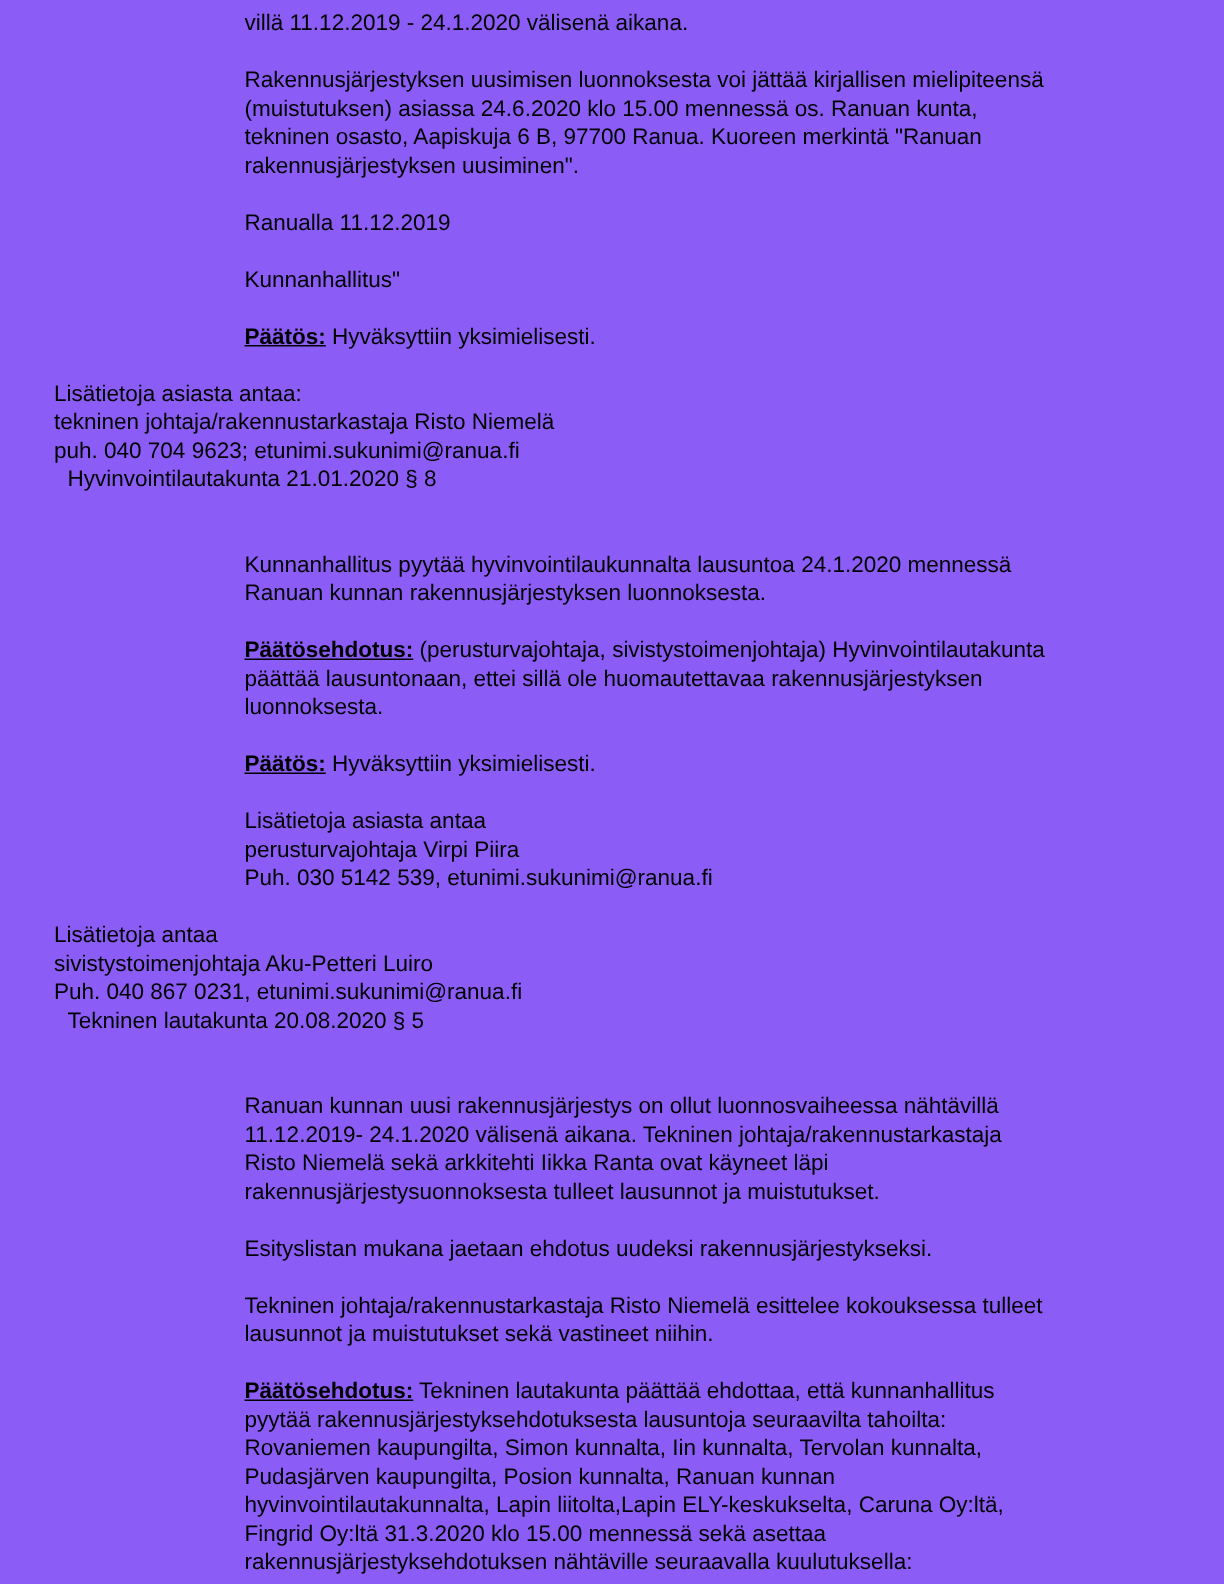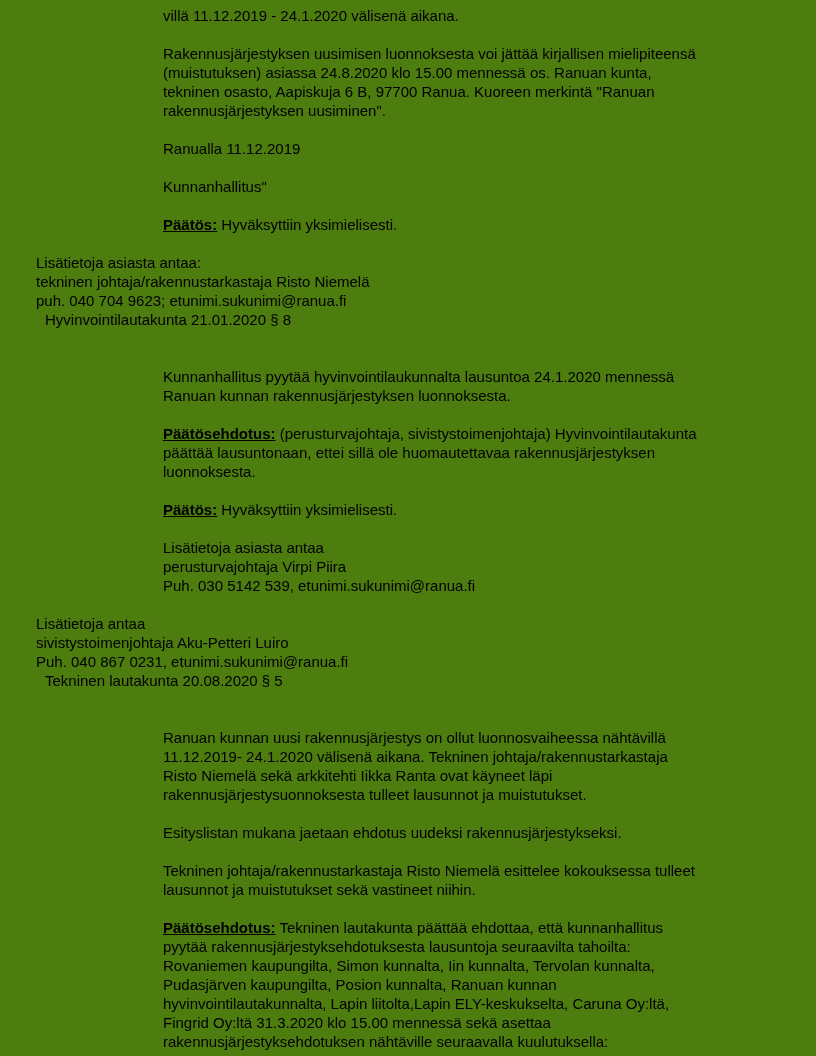--- a/index.html
+++ b/index.html
@@ -12,21 +12,21 @@
     font-size: 15px;
     line-height: 19px;
   }
   .doc {
     position: relative;
     width: 816px;
     height: 1056px;
     box-sizing: border-box;
     padding-top: 6px;
     overflow: hidden;
-    background: #4d7c0f;
+    background: #8b5cf6;
   }
   .doc p {
     margin: 0 0 19px 163px;
     white-space: pre-line;
   }
   .doc p.tight { margin-bottom: 0; margin-left: 36px; }
   .doc p.heading {
     margin: 0 0 38px 45px;
   }
   .decision-label {
@@ -35,21 +35,21 @@
     margin-top: 16px;
   }
   .para-text { white-space: pre-line; }
 </style>
 </head>
 <body>
 
 <div class="doc">
     <p class="body"><span class="para-text">villä 11.12.2019 - 24.1.2020 välisenä aikana.</span></p>
     <p class="body"><span class="para-text">Rakennusjärjestyksen uusimisen luonnoksesta voi jättää kirjallisen mielipiteensä
-(muistutuksen) asiassa 24.8.2020 klo 15.00 mennessä os. Ranuan kunta,
+(muistutuksen) asiassa 24.6.2020 klo 15.00 mennessä os. Ranuan kunta,
 tekninen osasto, Aapiskuja 6 B, 97700 Ranua. Kuoreen merkintä "Ranuan
 rakennusjärjestyksen uusiminen".</span></p>
     <p class="body"><span class="para-text">Ranualla 11.12.2019</span></p>
     <p class="body"><span class="para-text">Kunnanhallitus"</span></p>
     <p class="body"><span class="decision-label">Päätös:</span><span class="para-text"> Hyväksyttiin yksimielisesti.</span></p>
     <p class="body tight"><span class="para-text">Lisätietoja asiasta antaa:
 tekninen johtaja/rakennustarkastaja Risto Niemelä
 puh. 040 704 9623; etunimi.sukunimi@ranua.fi</span></p>
     <p class="heading"><span>Hyvinvointilautakunta 21.01.2020 § 8</span></p>
     <p class="body"><span class="para-text">Kunnanhallitus pyytää hyvinvointilaukunnalta lausuntoa 24.1.2020 mennessä

